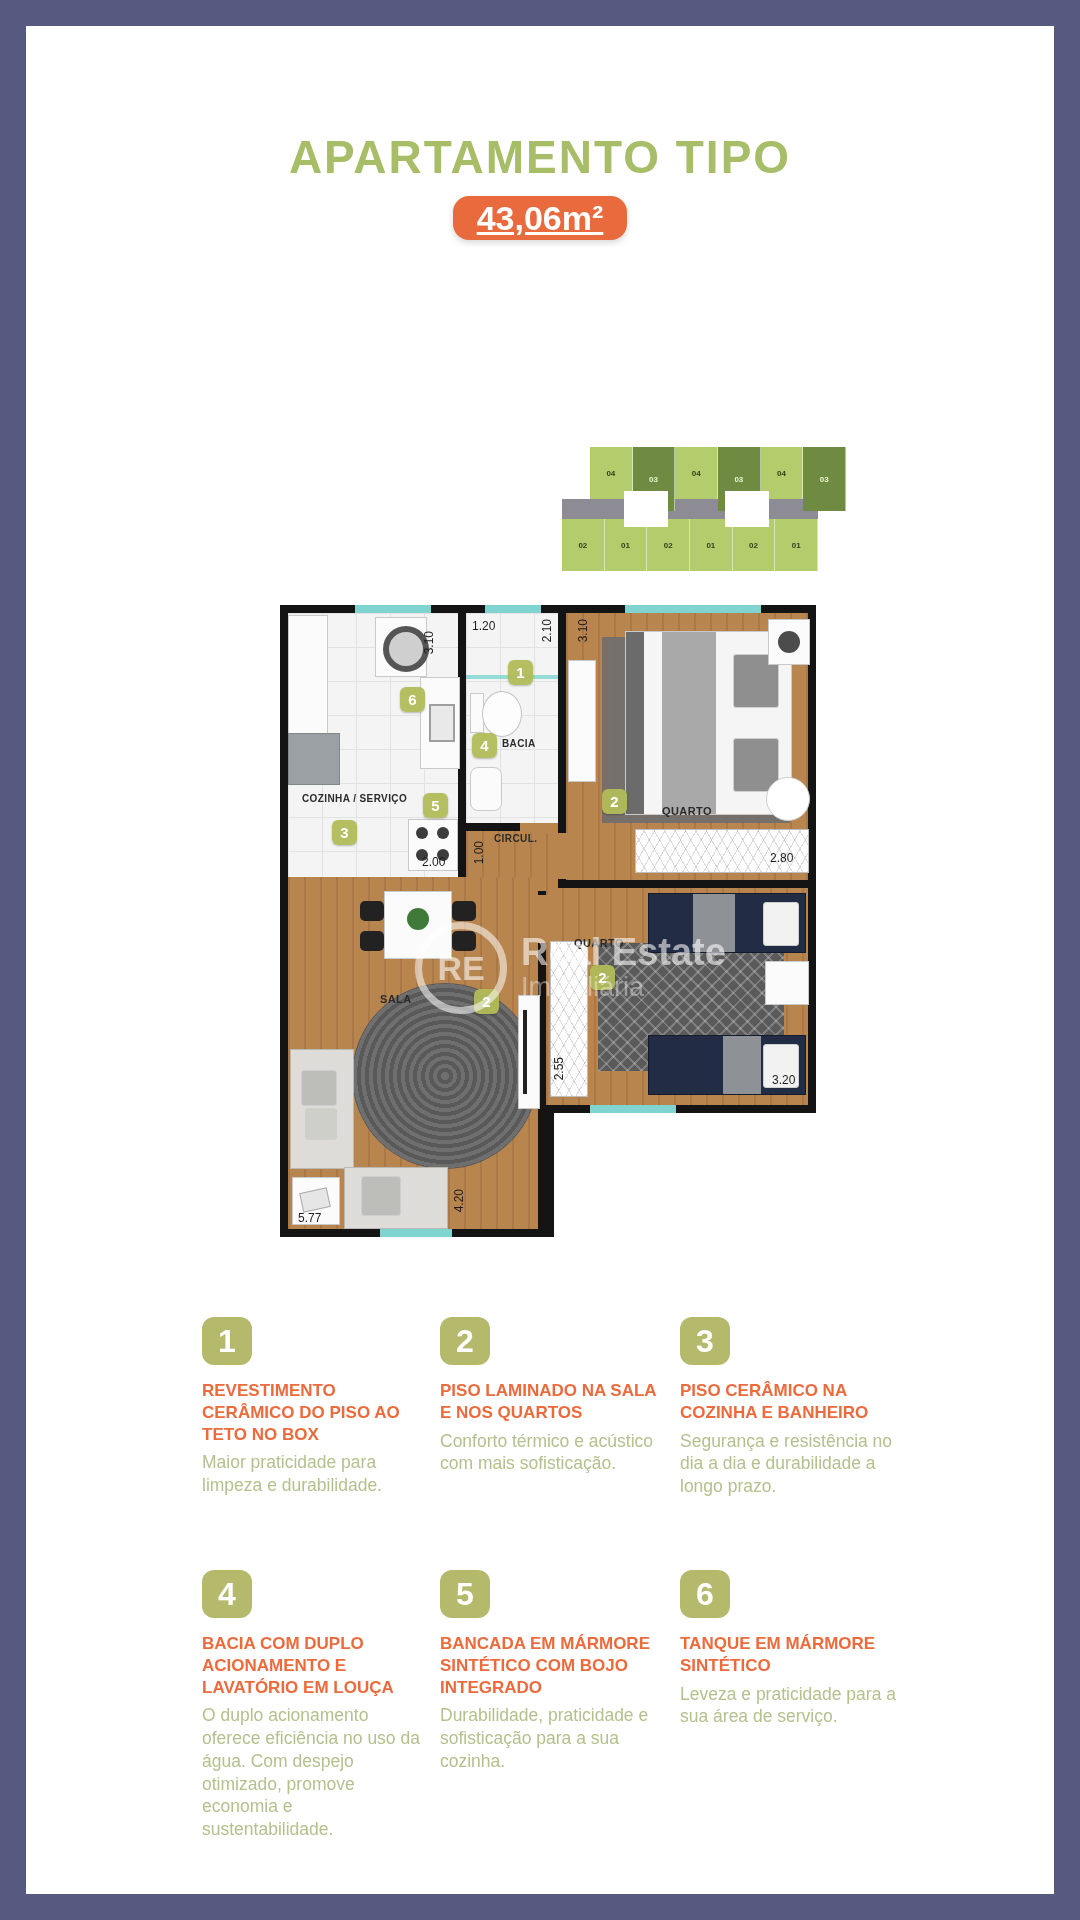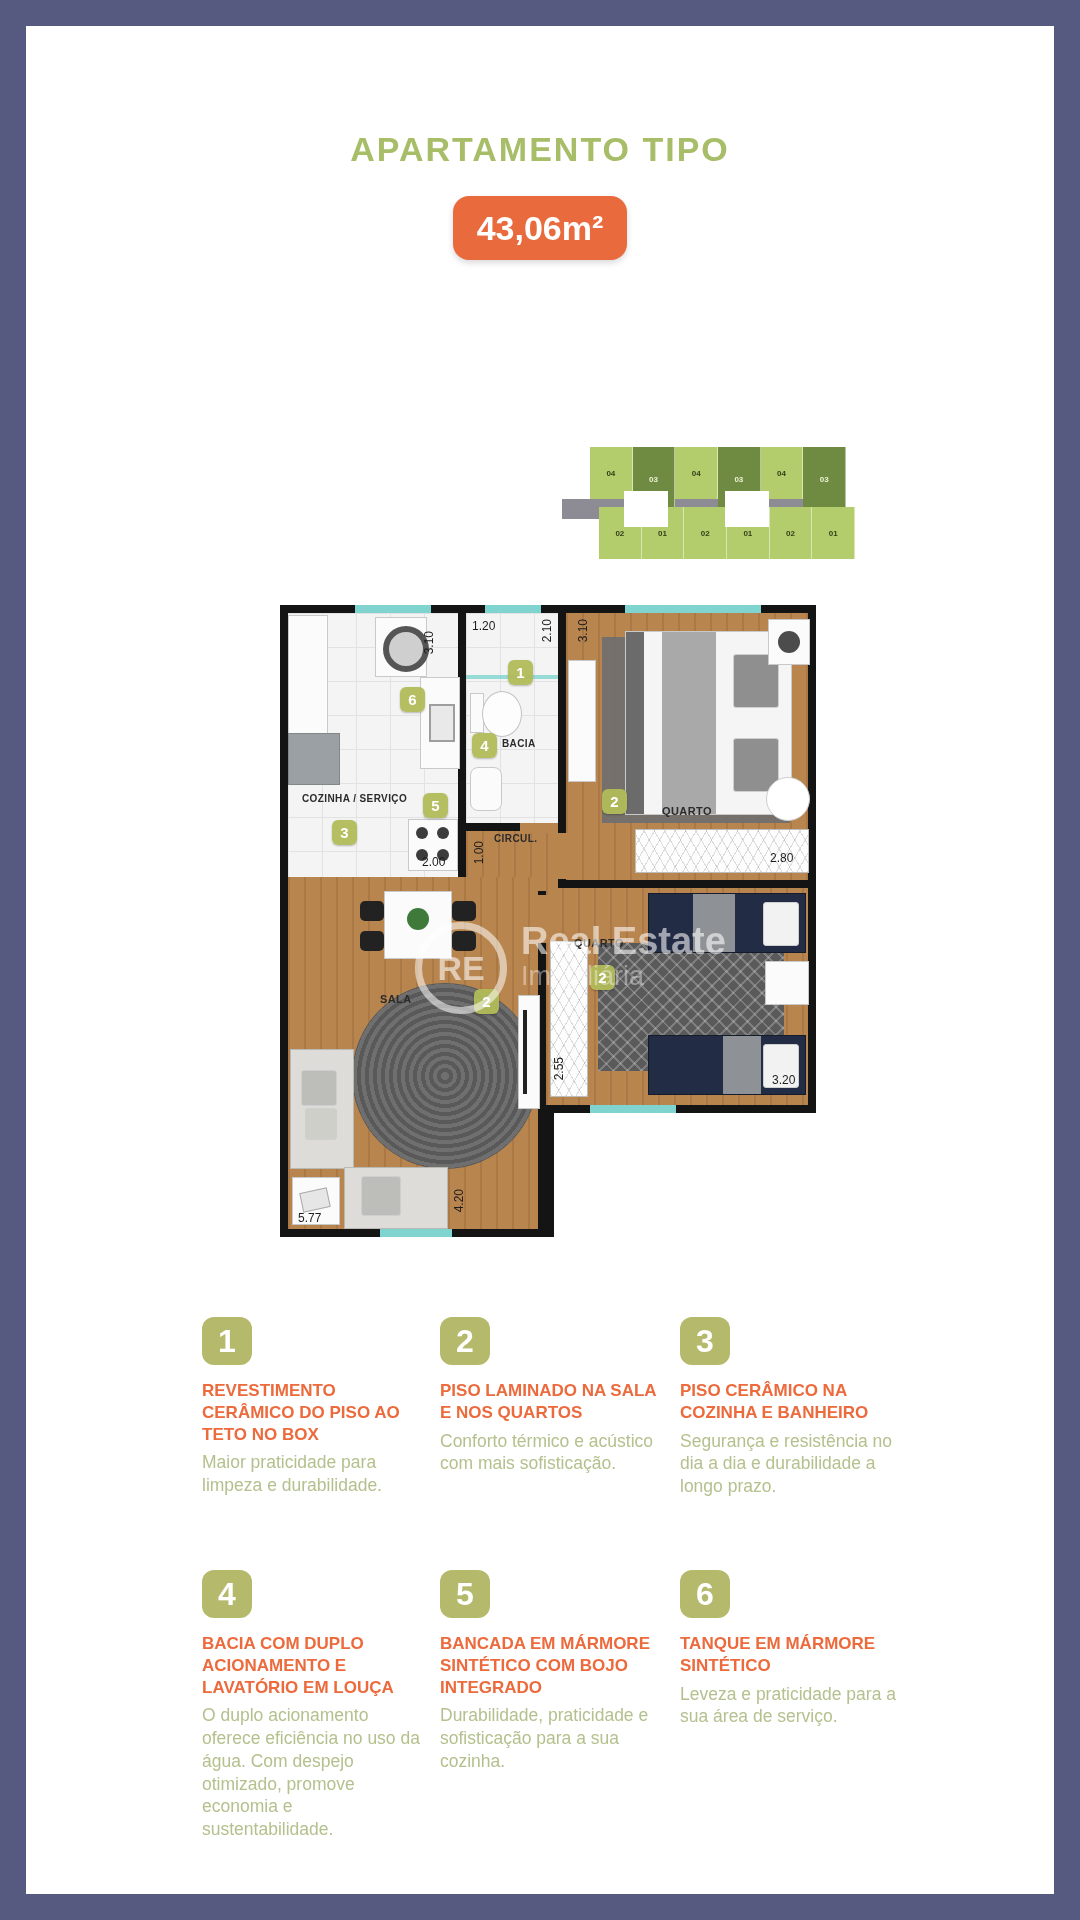--- a/index.html
+++ b/index.html
@@ -2,30 +2,30 @@
 <html><head>
 <meta charset="utf-8">
 <style>
   html,body{margin:0;padding:0;background:#fff;}
   .page{position:relative;width:1080px;height:1920px;background:#fff;overflow:hidden;
         font-family:"Liberation Sans",sans-serif;}
   .frame{position:absolute;inset:0;border:26px solid #575a80;pointer-events:none;z-index:60;}
 
   
   .title{position:absolute;top:130px;left:0;width:100%;text-align:center;
-         font-size:34px;font-weight:bold;letter-spacing:2px;color:#a7bd68;}
-  .area-badge{position:absolute;top:196px;left:453px;width:174px;height:64px;background:#e96a3d;
+         font-size:46px;font-weight:bold;letter-spacing:2px;color:#a7bd68;}
+  .area-badge{position:absolute;top:196px;left:453px;width:174px;height:44px;background:#e96a3d;
               border-radius:16px;color:#fff;font-size:34px;font-weight:bold;display:flex;
-              align-items:center;justify-content:center;box-shadow:0 3px 6px rgba(0,0,0,.15);}
+              align-items:center;justify-content:center;box-shadow:0 3px 6px rgba(0,0,0,.15);text-decoration:underline;}
 
   
   .keyplan{position:absolute;left:562px;top:447px;width:256px;height:124px;}
   .kp-row{position:absolute;left:0;width:256px;height:52px;display:flex;}
   .kp-row.top{top:0;padding-left:28px;}
-  .kp-row.bottom{bottom:12px;margin-left:37px;}
+  .kp-row.bottom{bottom:0;}
   .kp-cell{flex:1;background:#b3cc6c;border-right:1px solid rgba(255,255,255,.5);
            display:flex;align-items:center;justify-content:center;
            font-size:8px;font-weight:bold;color:#33401a;}
   .kp-cell.dark{background:#6f8a41;color:#e9f2d2;height:64px;}
   .kp-corridor{position:absolute;left:0;top:52px;width:256px;height:20px;background:#8d8c94;}
   .kp-gap{position:absolute;top:44px;height:36px;background:#fff;z-index:2;}
 
   
   .plan{position:absolute;left:280px;top:605px;width:536px;height:632px;background:#141414;}
   .plan-cut{position:absolute;left:274px;top:508px;width:262px;height:124px;background:#fff;}
@@ -55,21 +55,21 @@
   .pillow{position:absolute;background:#f2f2f2;border:1px solid #cfcfcf;border-radius:3px;}
   .rug-dk{background:#5a5a5a;
           background-image:repeating-linear-gradient(45deg,rgba(255,255,255,.22) 0 2px,transparent 2px 10px),
                            repeating-linear-gradient(-45deg,rgba(255,255,255,.22) 0 2px,transparent 2px 10px);}
   .rug-round{border-radius:50%;
              background:repeating-radial-gradient(circle at 50% 50%,#6f6f6f 0 4px,#595959 4px 8px);}
   .burner{position:absolute;width:12px;height:12px;border-radius:50%;background:#3c3c3c;}
   .chair{position:absolute;width:24px;height:20px;background:#222;border-radius:5px;}
 
   
-  .watermark{position:absolute;left:415px;top:922px;display:flex;align-items:flex-start;gap:14px;z-index:9;opacity:.72;}
+  .watermark{position:absolute;left:415px;top:922px;display:flex;align-items:center;gap:14px;z-index:9;opacity:.72;}
   .wm-logo{width:78px;height:78px;border:7px solid rgba(255,255,255,.75);border-radius:50%;
            color:rgba(255,255,255,.8);font-size:34px;font-weight:bold;display:flex;align-items:center;justify-content:center;}
   .wm-l1{font-size:38px;font-weight:bold;color:rgba(255,255,255,.8);line-height:1.05;}
   .wm-l2{font-size:27px;color:rgba(255,255,255,.55);line-height:1.1;}
 
   
   .feature{position:absolute;width:218px;}
   .f-badge{width:50px;height:48px;background:#b5b96b;border-radius:12px;color:#fff;
            font-size:32px;font-weight:bold;display:flex;align-items:center;justify-content:center;}
   .f-title{margin-top:15px;color:#ec6a3c;font-weight:bold;font-size:17px;line-height:1.28;

